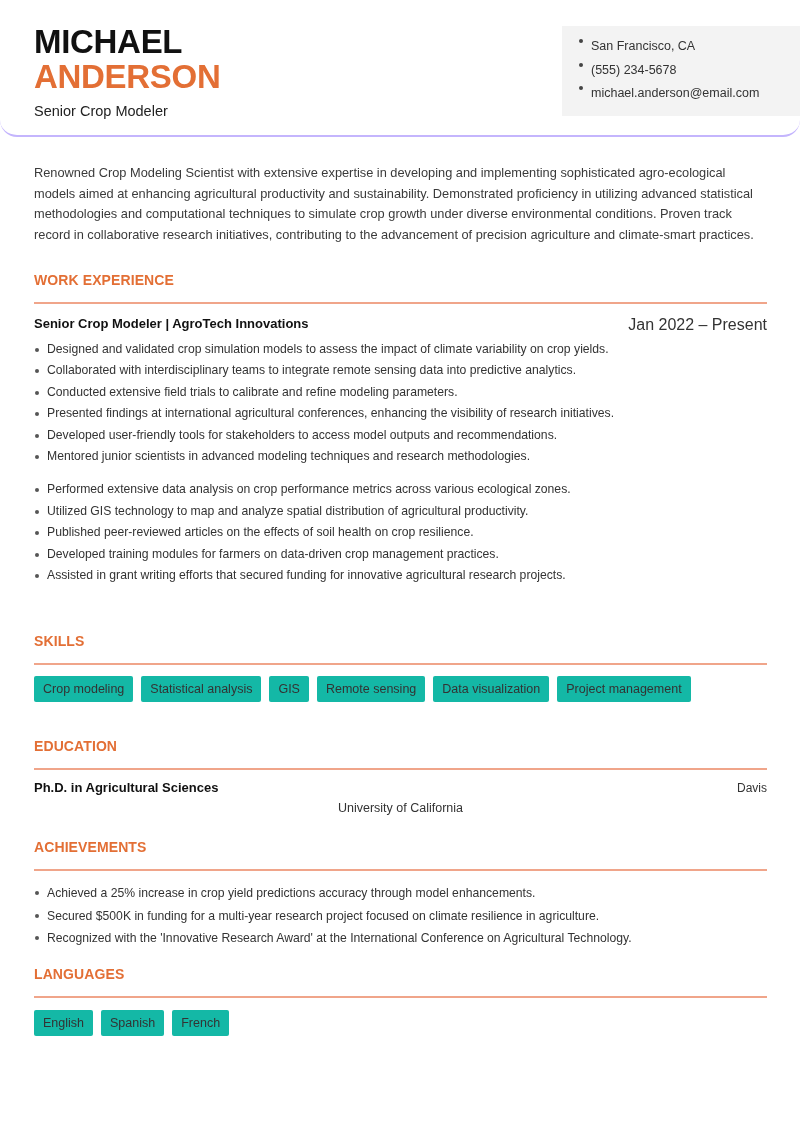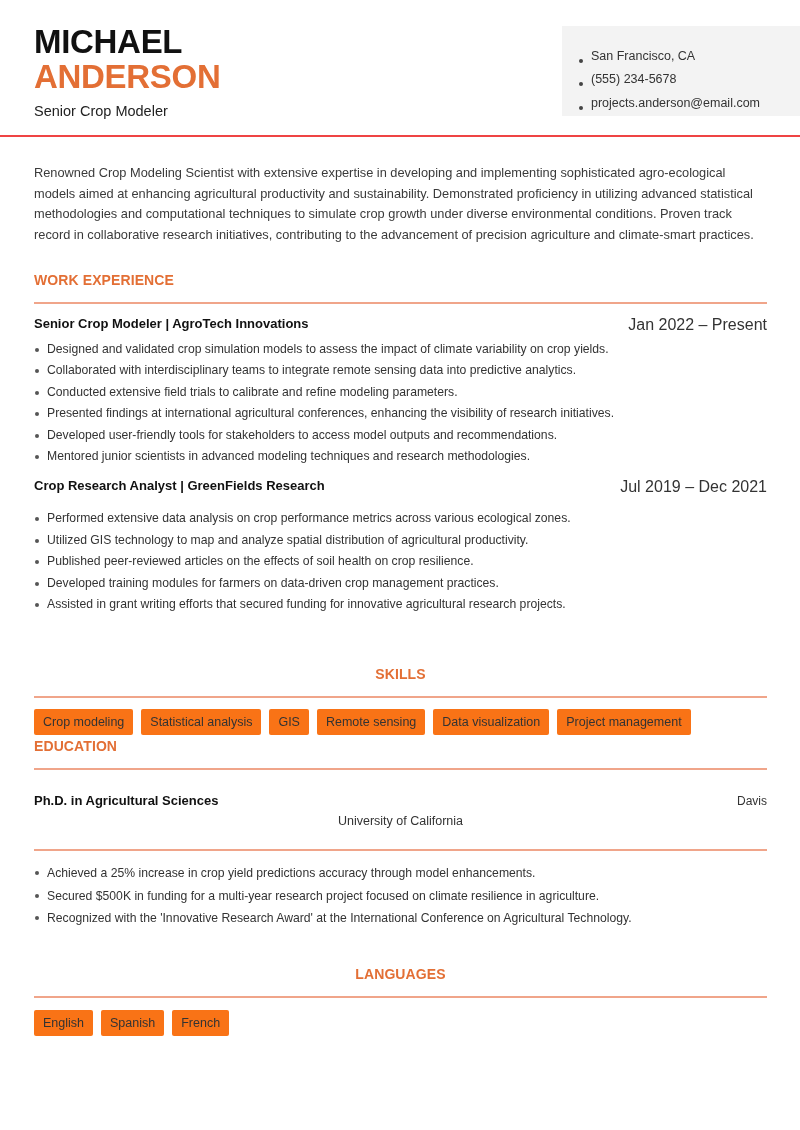--- a/index.html
+++ b/index.html
@@ -6,40 +6,41 @@
     html, body { width: 800px; height: 1130px; background: #ffffff; }
     body {
       font-family: "Liberation Sans", "DejaVu Sans", sans-serif;
       color: #333333;
       position: relative;
       overflow: hidden;
     }
     .header {
       position: relative;
       height: 137px;
-      border-bottom: 2px solid #ef4444;
+      border-bottom: 2px solid #c4b5fd;
+      border-radius: 17px;
     }
     .name-block { position: absolute; left: 34px; top: 24px; }
     .first-name {
       font-size: 33px; font-weight: 700; color: #111111;
       line-height: 35px; letter-spacing: -0.3px;
     }
     .last-name {
       font-size: 33px; font-weight: 700; color: #e36f35;
       line-height: 35px; letter-spacing: -0.3px;
     }
     .job-title { font-size: 14.5px; color: #222222; margin-top: 9px; }
     .contact-box {
       position: absolute; left: 562px; top: 26px;
       width: 238px; height: 90px;
       background: #f3f3f3;
       padding: 13px 0 0 17px;
     }
     .contact-item {
-      display: flex; align-items: flex-end;
+      display: flex; align-items: flex-start;
       font-size: 12.5px; color: #333333;
       height: 23.5px;
     }
     .bullet-dot {
       display: inline-block; width: 4px; height: 4px; border-radius: 50%;
       background: #444444; margin-right: 8px; flex-shrink: 0;
     }
     .summary {
       position: absolute; left: 34px; top: 163px; width: 735px;
       font-size: 12.8px; line-height: 20.6px; color: #3a3a3a;
@@ -62,21 +63,21 @@
       position: relative; padding-left: 13px;
       font-size: 12.2px; color: #333333;
       height: 21.4px; line-height: 21.4px; white-space: nowrap;
     }
     ul.bullets li::before {
       content: ""; position: absolute; left: 1px; top: 9px;
       width: 4px; height: 4px; border-radius: 50%; background: #555555;
     }
     .tags { display: flex; gap: 8px; }
     .tag {
-      background: #f97316; font-size: 12.5px; color: #333333;
+      background: #14b8a6; font-size: 12.5px; color: #333333;
       height: 26px; line-height: 26px; padding: 0 9px;
       border-radius: 2px;
     }
     .edu-row {
       display: flex; justify-content: space-between; align-items: baseline;
     }
     .degree { font-size: 13px; font-weight: 700; color: #111111; }
     .edu-loc { font-size: 12px; color: #333333; }
     .school { font-size: 12.5px; color: #333333; margin-top: 6px; text-align: center; }
   </style>
@@ -93,21 +94,21 @@
     <div class="contact-item">
       <span class="bullet-dot"></span>
       <span>San Francisco, CA</span>
     </div>
     <div class="contact-item">
       <span class="bullet-dot"></span>
       <span>(555) 234-5678</span>
     </div>
     <div class="contact-item">
       <span class="bullet-dot"></span>
-      <span>projects.anderson@email.com</span>
+      <span>michael.anderson@email.com</span>
     </div>
   </div>
 </div>
 
 <p class="summary">Renowned Crop Modeling Scientist with extensive expertise in developing and implementing sophisticated agro-ecological models aimed at enhancing agricultural productivity and sustainability. Demonstrated proficiency in utilizing advanced statistical methodologies and computational techniques to simulate crop growth under diverse environmental conditions. Proven track record in collaborative research initiatives, contributing to the advancement of precision agriculture and climate-smart practices.</p>
 
 <div class="section" style="top:272px;">
   <div class="section-title">WORK EXPERIENCE</div>
   <div class="section-rule"></div>
 
@@ -120,67 +121,64 @@
       <li>Designed and validated crop simulation models to assess the impact of climate variability on crop yields.</li>
       <li>Collaborated with interdisciplinary teams to integrate remote sensing data into predictive analytics.</li>
       <li>Conducted extensive field trials to calibrate and refine modeling parameters.</li>
       <li>Presented findings at international agricultural conferences, enhancing the visibility of research initiatives.</li>
       <li>Developed user-friendly tools for stakeholders to access model outputs and recommendations.</li>
       <li>Mentored junior scientists in advanced modeling techniques and research methodologies.</li>
     </ul>
   </div>
 
   <div style="margin-top:11px;">
-    <div class="job-row">
-      <span class="job-heading">Crop Research Analyst | GreenFields Research</span>
-      <span class="job-dates">Jul 2019 – Dec 2021</span>
-    </div>
     <ul class="bullets" style="margin-top:12px;">
       <li>Performed extensive data analysis on crop performance metrics across various ecological zones.</li>
       <li>Utilized GIS technology to map and analyze spatial distribution of agricultural productivity.</li>
       <li>Published peer-reviewed articles on the effects of soil health on crop resilience.</li>
       <li>Developed training modules for farmers on data-driven crop management practices.</li>
       <li>Assisted in grant writing efforts that secured funding for innovative agricultural research projects.</li>
     </ul>
   </div>
 </div>
 
-<div class="section" style="top:666px;text-align:center;">
+<div class="section" style="top:633px;">
   <div class="section-title">SKILLS</div>
   <div class="section-rule"></div>
   <div class="tags" style="margin-top:11px;">
     <span class="tag">Crop modeling</span>
     <span class="tag">Statistical analysis</span>
     <span class="tag">GIS</span>
     <span class="tag">Remote sensing</span>
     <span class="tag">Data visualization</span>
     <span class="tag">Project management</span>
   </div>
 </div>
 
 <div class="section" style="top:738px;">
   <div class="section-title">EDUCATION</div>
   <div class="section-rule"></div>
-  <div class="edu-row" style="margin-top:23px;align-items:center;">
+  <div class="edu-row" style="margin-top:10px;align-items:center;">
     <span class="degree">Ph.D. in Agricultural Sciences</span>
     <span class="edu-loc">Davis</span>
   </div>
   <div class="school">University of California</div>
 </div>
 
 <div class="section" style="top:839px;">
+  <div class="section-title">ACHIEVEMENTS</div>
   <div class="section-rule"></div>
   <ul class="bullets" style="margin-top:11px;">
     <li style="height:22.5px;line-height:22.5px;">Achieved a 25% increase in crop yield predictions accuracy through model enhancements.</li>
     <li style="height:22.5px;line-height:22.5px;">Secured $500K in funding for a multi-year research project focused on climate resilience in agriculture.</li>
     <li style="height:22.5px;line-height:22.5px;">Recognized with the 'Innovative Research Award' at the International Conference on Agricultural Technology.</li>
   </ul>
 </div>
 
-<div class="section" style="top:966px;text-align:center;">
+<div class="section" style="top:966px;">
   <div class="section-title">LANGUAGES</div>
   <div class="section-rule"></div>
   <div class="tags" style="margin-top:12px;">
     <span class="tag">English</span>
     <span class="tag">Spanish</span>
     <span class="tag">French</span>
   </div>
 </div>
 
 </body></html>

